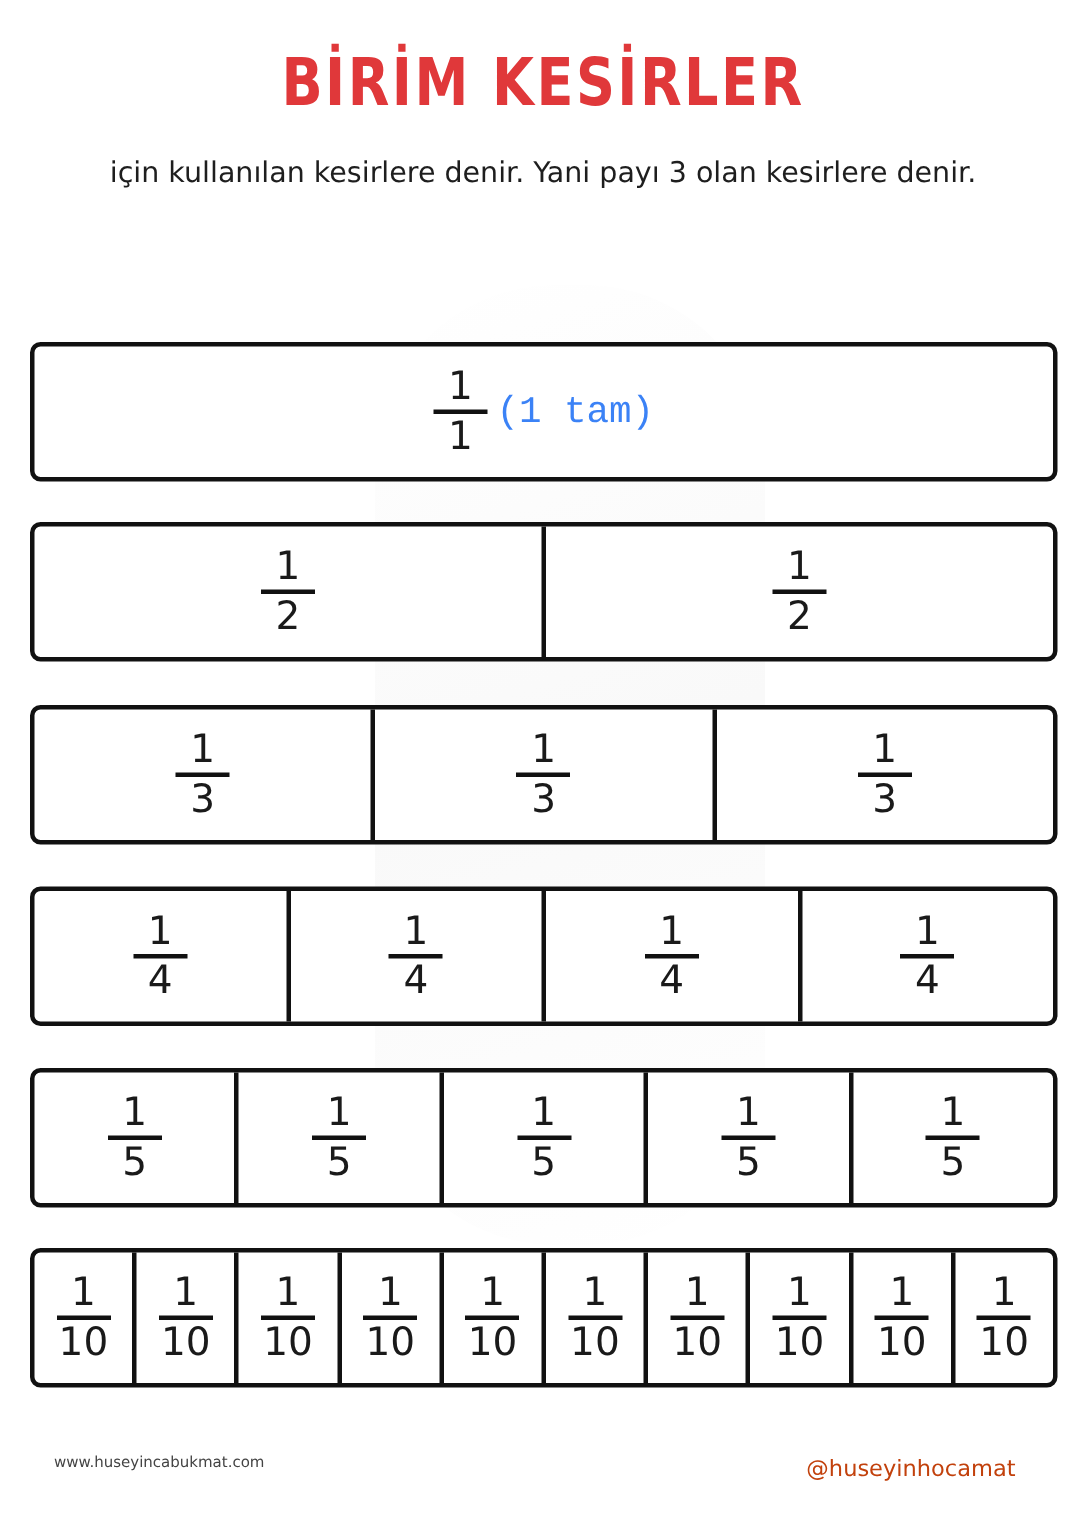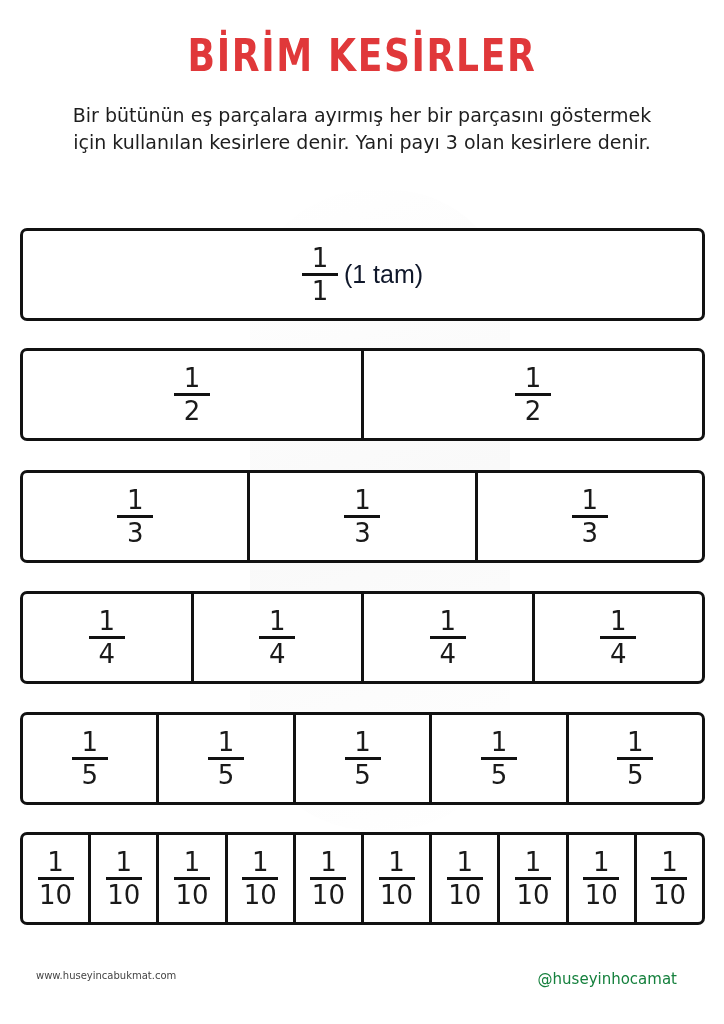--- a/index.html
+++ b/index.html
@@ -21,39 +21,38 @@
     }
     .cell {
       flex: 1; display: flex; align-items: center; justify-content: center;
       border-left: 3px solid #111;
     }
     .cell:first-child { border-left: none; }
     .frac { display: inline-flex; flex-direction: column; align-items: center; font-family: "DejaVu Sans", sans-serif; font-size: 26px; line-height: 28px; color: #1a1a1a; }
     .frac .num { padding: 0 4px; }
     .frac .line { width: 36px; height: 2.5px; background: #111; margin: 1px 0; }
     .frac .den { padding: 0 4px; }
-    .extra { font-family: Liberation Sans, sans-serif; font-size: 25px; margin-left: 6px; color: #0f172a; }
+    .extra { font-family: Liberation Mono, monospace; font-size: 25px; margin-left: 6px; color: #3b82f6; }
     .bar.tenths .frac .line { width: 36px; }
     .footer-left { position: absolute; top: 970px; left: 36px; font-family: "DejaVu Sans", sans-serif; font-size: 10px; color: #444; }
-    .footer-right { position: absolute; top: 970px; right: 47px; font-family: "DejaVu Sans", sans-serif; font-size: 15px; color: #15803d; }
+    .footer-right { position: absolute; top: 970px; right: 47px; font-family: "DejaVu Sans", sans-serif; font-size: 15px; color: #c2410c; }
     .watermark {
       position: absolute; left: 250px; top: 190px; width: 260px; height: 640px;
       background: linear-gradient(160deg, rgba(240,240,240,0.0), rgba(245,245,245,0.6), rgba(240,240,240,0.0));
       border-radius: 120px; z-index: 0;
     }
   </style>
 </head>
 <body>
 
 <div class="watermark"></div>
 
 <h1 class="title">BİRİM KESİRLER</h1>
 
 <div class="intro">
-  <p>Bir bütünün eş parçalara ayırmış her bir parçasını göstermek</p>
   <p>için kullanılan kesirlere denir. Yani payı 3 olan kesirlere denir.</p>
 </div>
 
 <div class="bar" style="top:228px">
   <div class="cell">
     <span class="frac">
       <span class="num">1</span>
       <span class="line"></span>
       <span class="den">1</span>
     </span>

